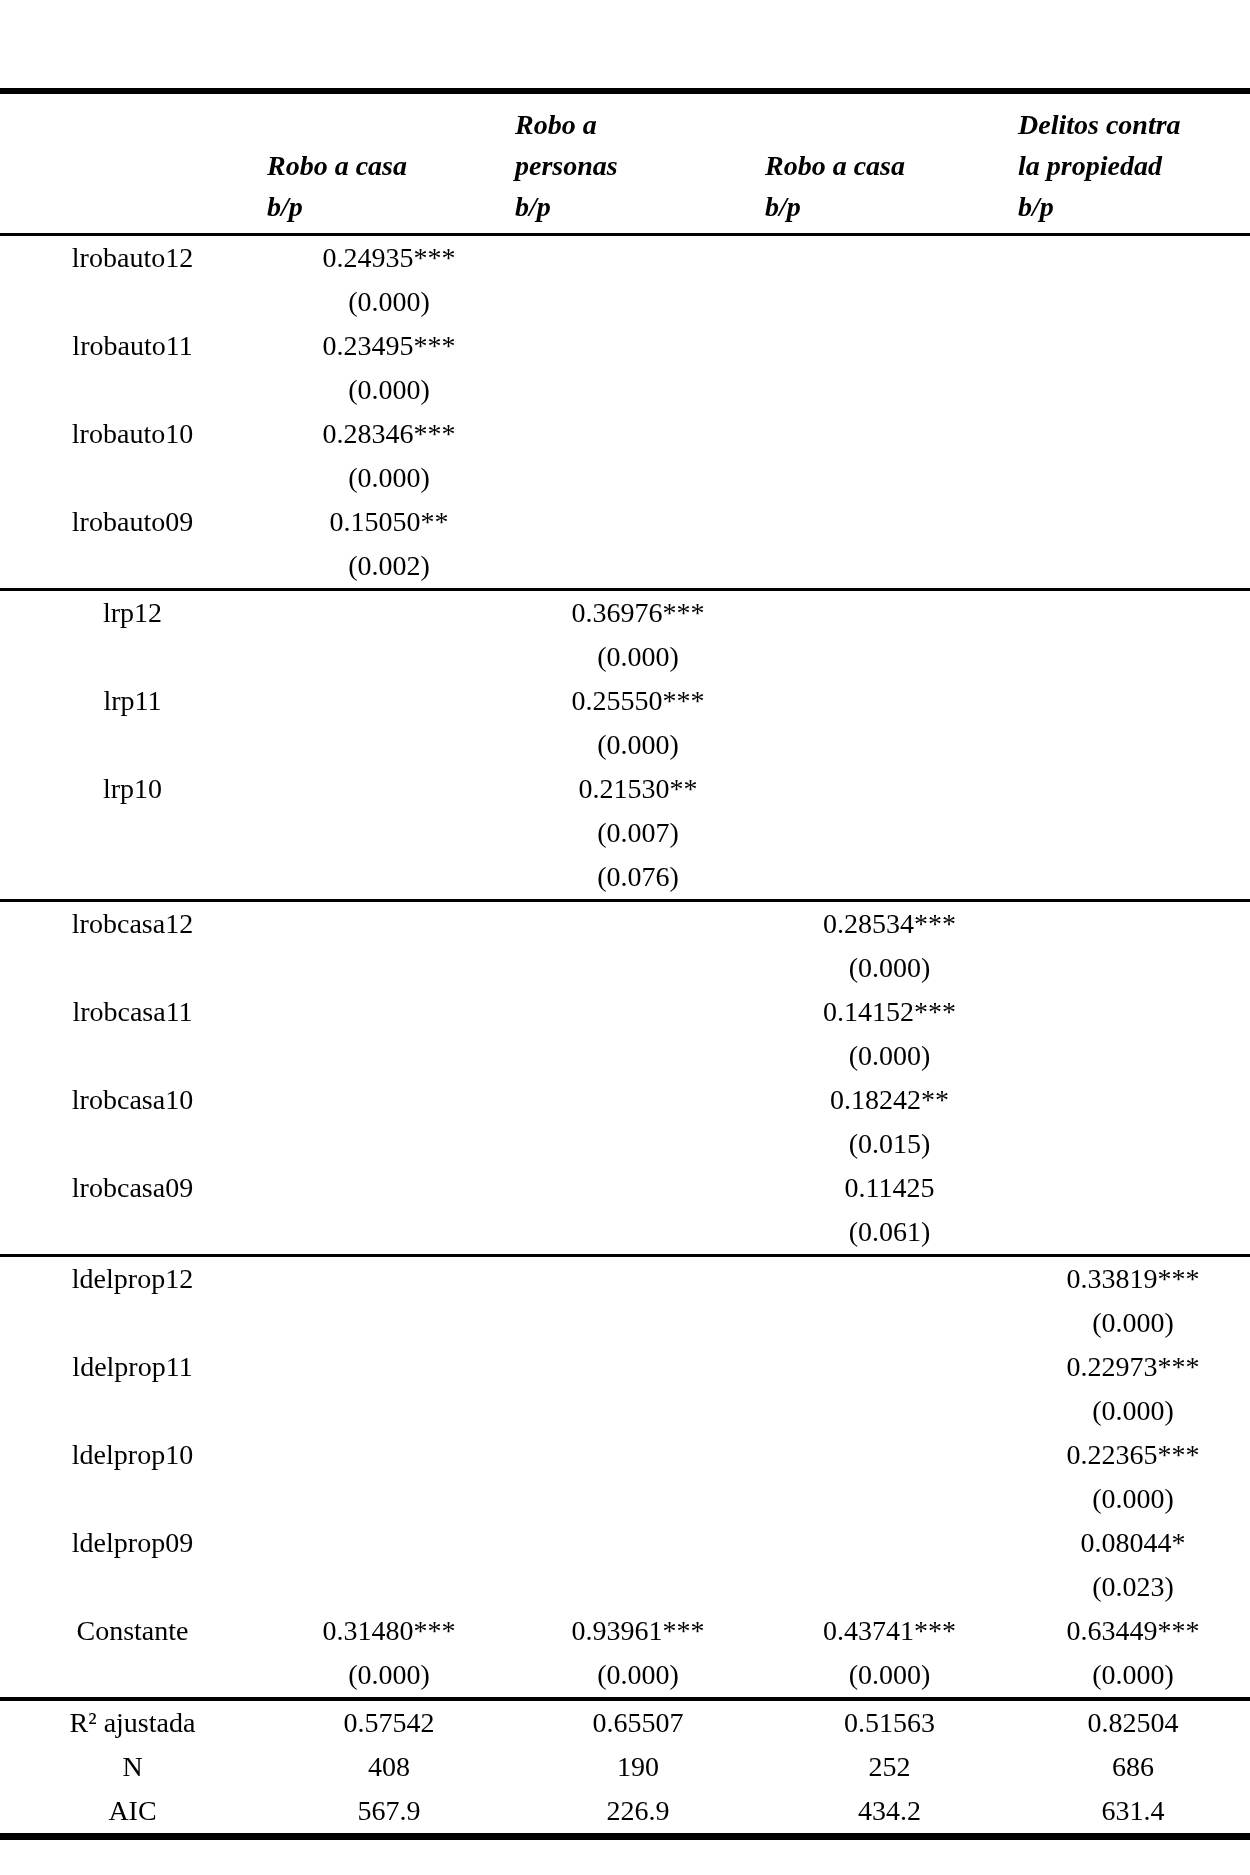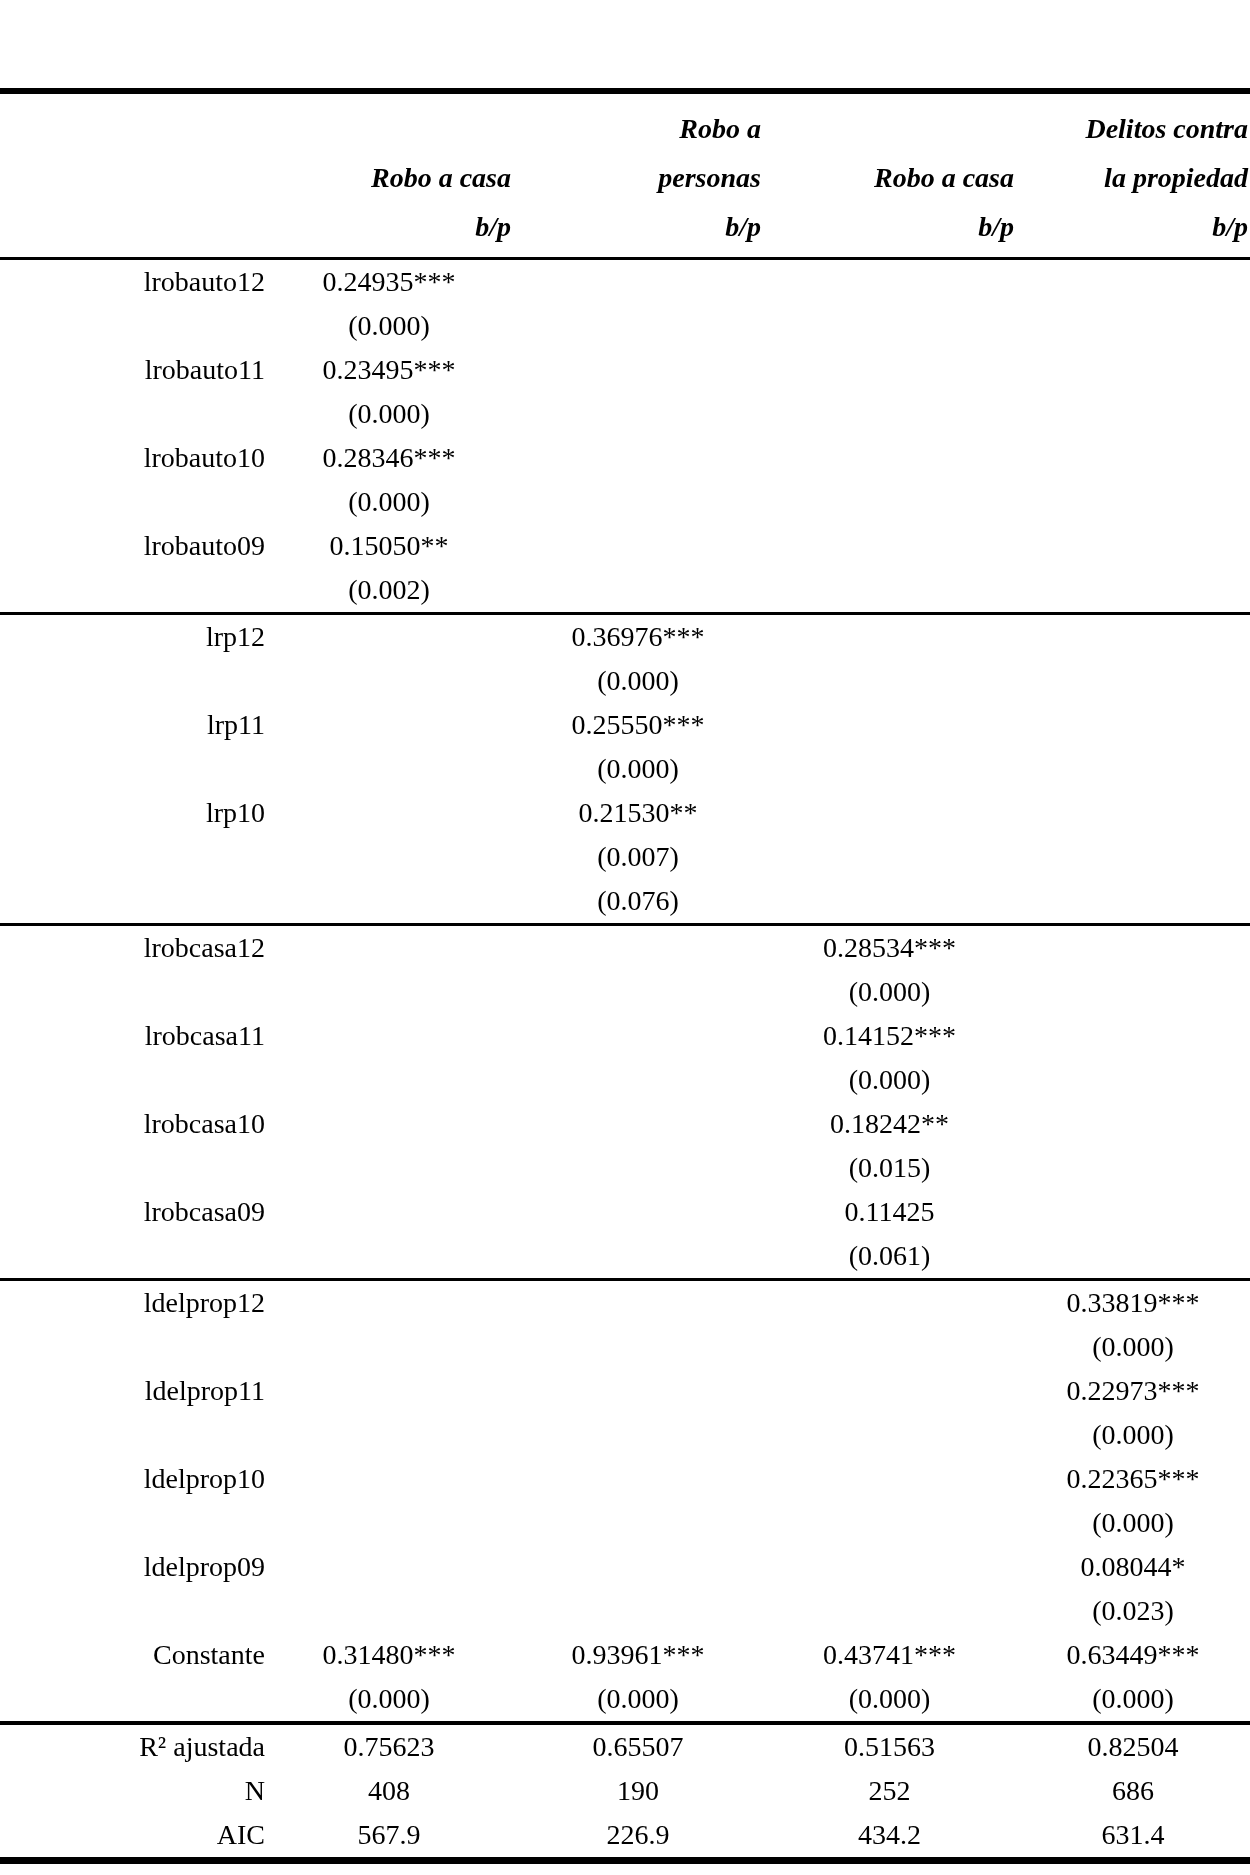--- a/index.html
+++ b/index.html
@@ -32,35 +32,35 @@
     table-layout: fixed;
     font-size: 28px;
     border-bottom: 7px solid #000000;
   }
   thead {
     border-top: 6px solid #000000;
   }
   thead th {
     font-weight: bold;
     font-style: italic;
-    text-align: right;
+    text-align: left;
     vertical-align: bottom;
     padding: 10px 2px 6px 2px;
-    line-height: 49px;
+    line-height: 41px;
     border-bottom: 3px solid #000000;
   }
   .cname { white-space: pre-line; }
   .csub  { }
   td {
     height: 44px;
     padding: 0;
     vertical-align: middle;
   }
   td.lbl {
-    text-align: right;
+    text-align: center;
   }
   td.val {
     text-align: center;
   }
   tr.rule-thin  td { border-bottom: 3px solid #000000; }
   tr.rule-thick td { border-bottom: 4px solid #000000; }
 </style>
 </head>
 <body>
 
@@ -325,21 +325,21 @@
           <td class="lbl"></td>
           <td class="val">(0.000)</td>
           <td class="val">(0.000)</td>
           <td class="val">(0.000)</td>
           <td class="val">(0.000)</td>
         </tr>
       </tbody>
     <tbody id="stats-body">
         <tr>
           <td class="lbl">R² ajustada</td>
-          <td class="val">0.75623</td>
+          <td class="val">0.57542</td>
           <td class="val">0.65507</td>
           <td class="val">0.51563</td>
           <td class="val">0.82504</td>
         </tr>
         <tr>
           <td class="lbl">N</td>
           <td class="val">408</td>
           <td class="val">190</td>
           <td class="val">252</td>
           <td class="val">686</td>

